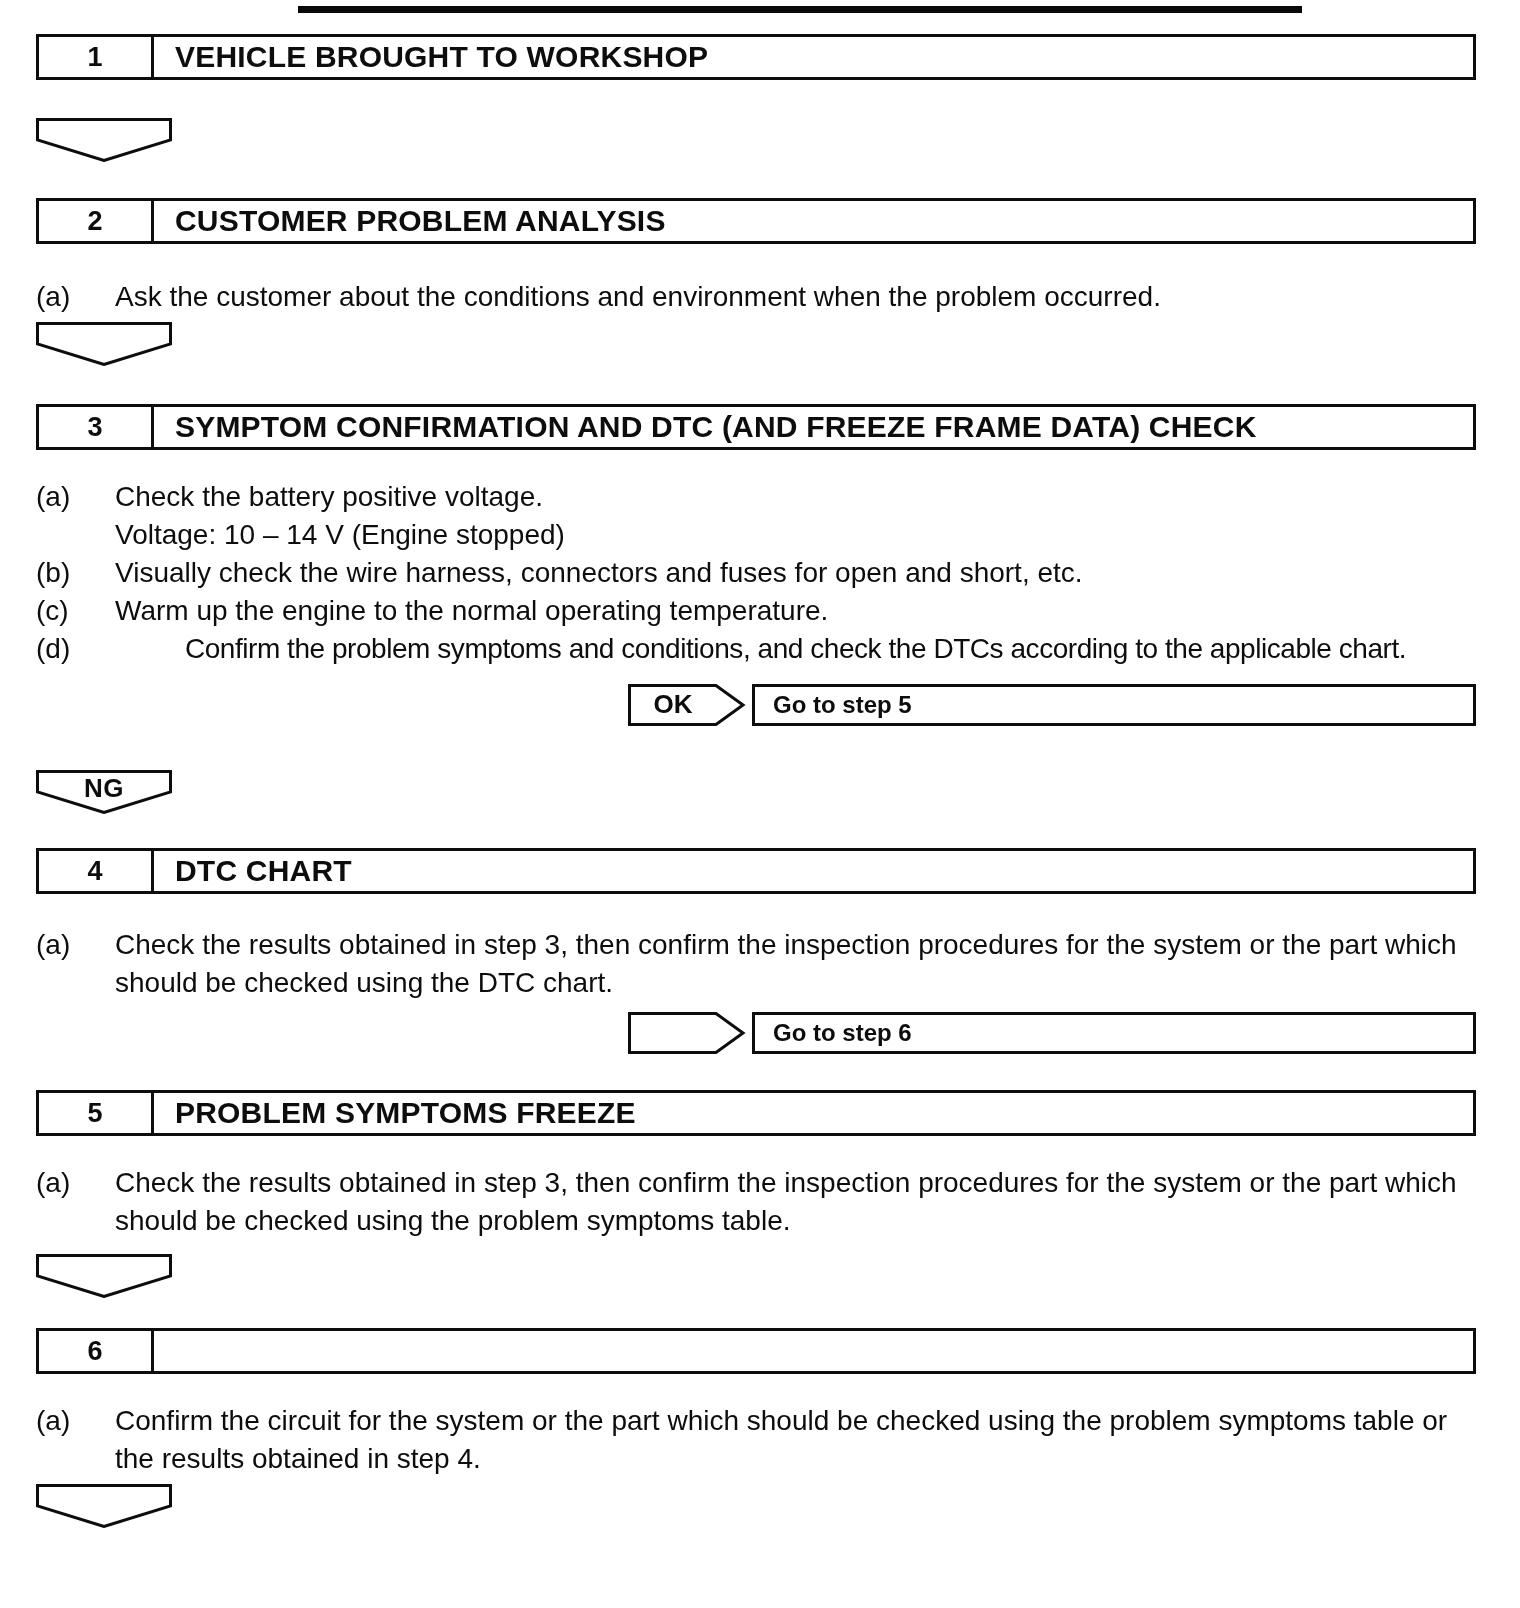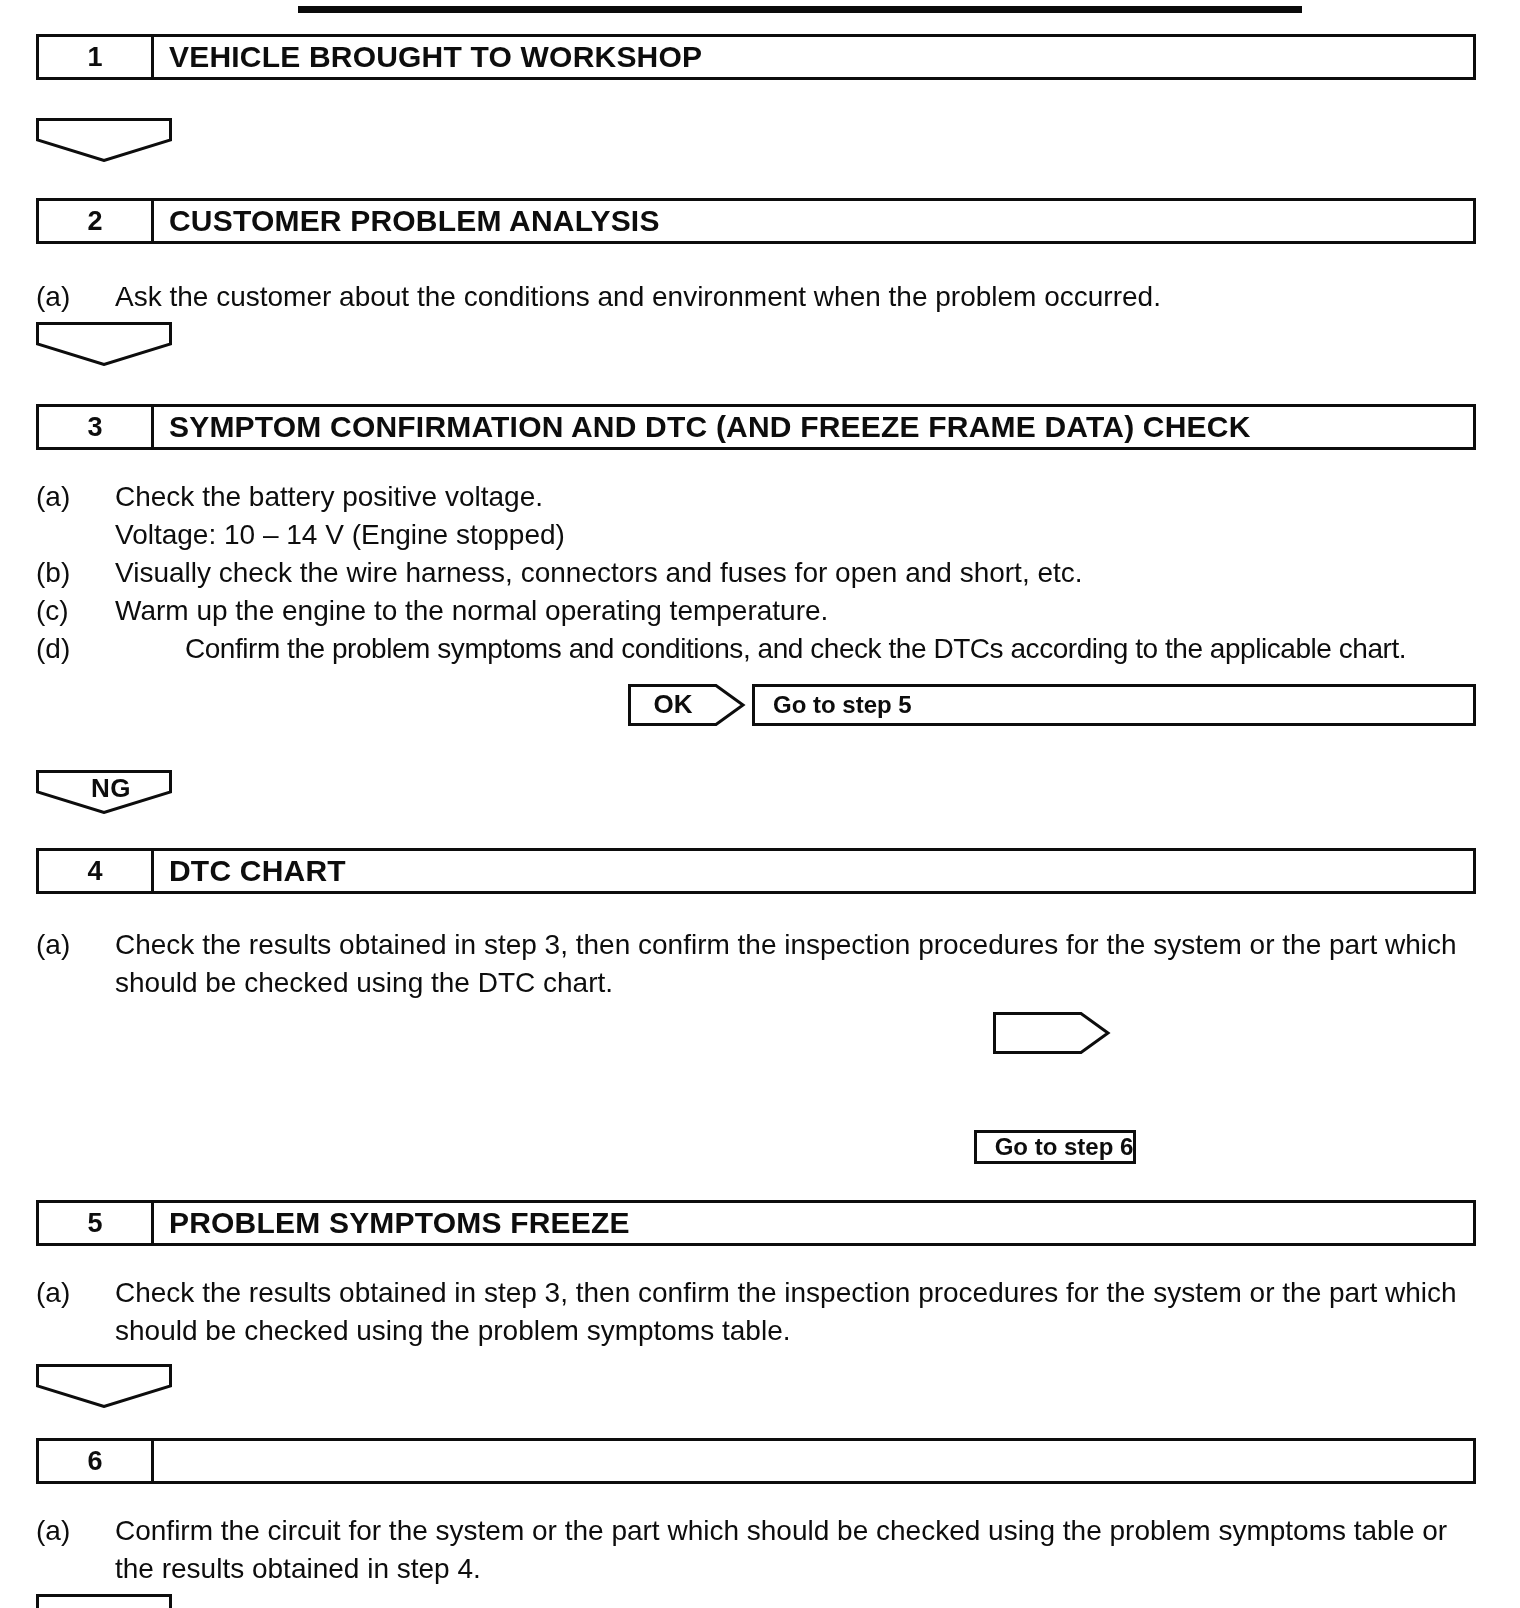--- a/index.html
+++ b/index.html
@@ -44,21 +44,21 @@
     border-right: 3px solid #0d0d0d;
     display: flex;
     align-items: center;
     justify-content: center;
     font-weight: bold;
     font-size: 27px;
   }
   .step-title {
     display: flex;
     align-items: center;
-    padding-left: 15px;
+    padding-left: 21px;
     font-weight: bold;
     font-size: 30px;
     letter-spacing: 0.2px;
     white-space: nowrap;
   }
   
   .flow-down {
     position: relative;
     width: 136px;
     height: 44px;
@@ -66,21 +66,20 @@
   .flow-down svg { display: block; }
   .flow-label {
     position: absolute;
     top: 3px;
     left: 0;
     width: 136px;
     text-align: center;
     font-weight: bold;
     font-size: 26px;
     letter-spacing: 0.5px;
-    padding-left: 7px;
   }
   
   .branch-row {
     display: flex;
     align-items: center;
     margin-left: 592px;
   }
   .pointer {
     position: relative;
     width: 118px;
@@ -123,21 +122,21 @@
     flex: 0 0 79px;
     width: 79px;
   }
   .proc-text {
     flex: 1;
   }
   .proc-text.bold { font-weight: normal; }
   .tight { letter-spacing: -0.45px; text-align: center; }
   
   .mb38 { margin-bottom: 38px; }
-  .mb36 { margin-bottom: 36px; flex-direction: column; }
+  .mb36 { margin-bottom: 36px; }
   .mb34 { margin-bottom: 34px; }
   .mb32 { margin-bottom: 32px; }
   .mb30 { margin-bottom: 30px; }
   .mb28 { margin-bottom: 28px; }
   .mb16 { margin-bottom: 16px; }
   .mb14 { margin-bottom: 14px; }
   .mb10 { margin-bottom: 10px; }
   .mb6  { margin-bottom: 6px; }
   .mb44 { margin-bottom: 44px; }
 </style>

